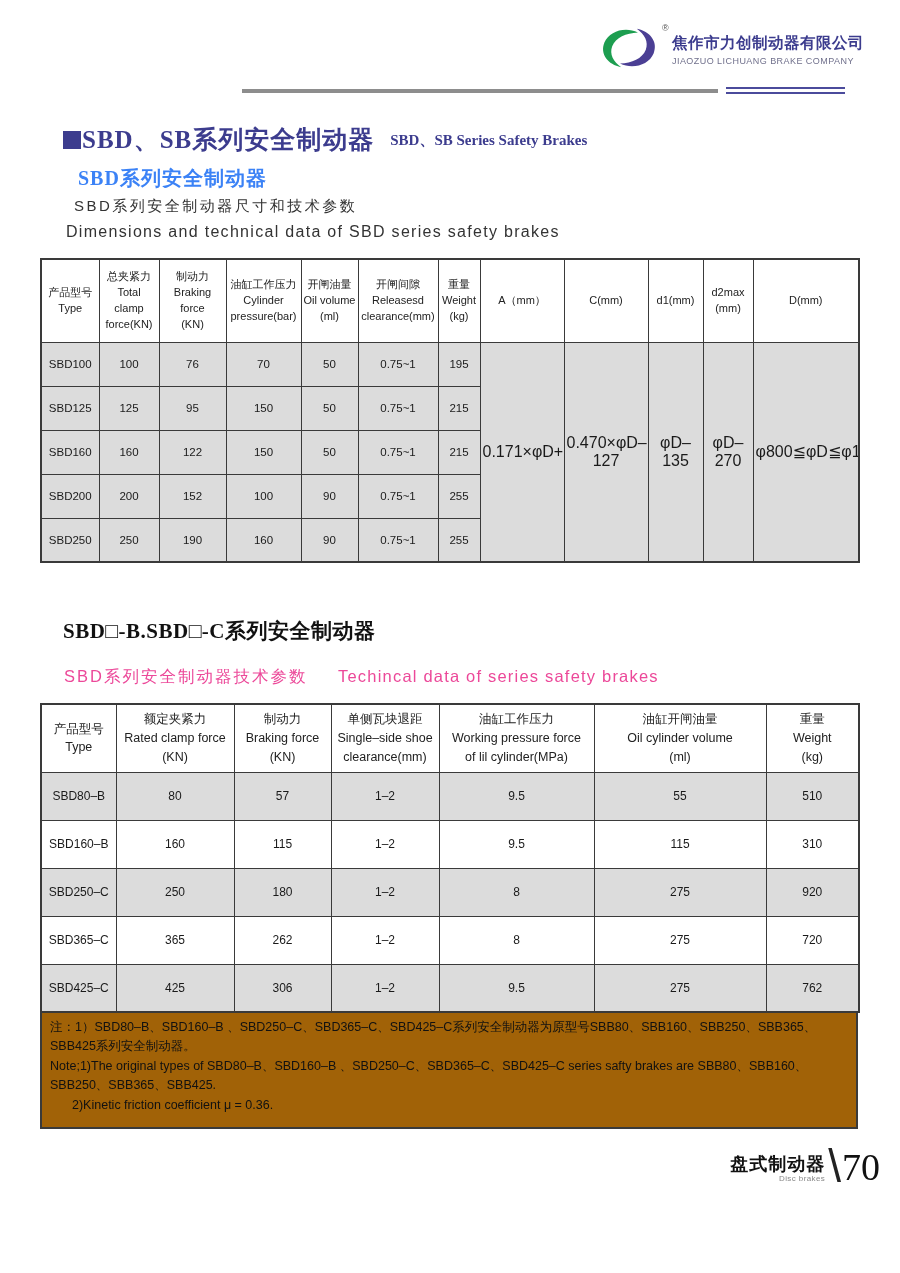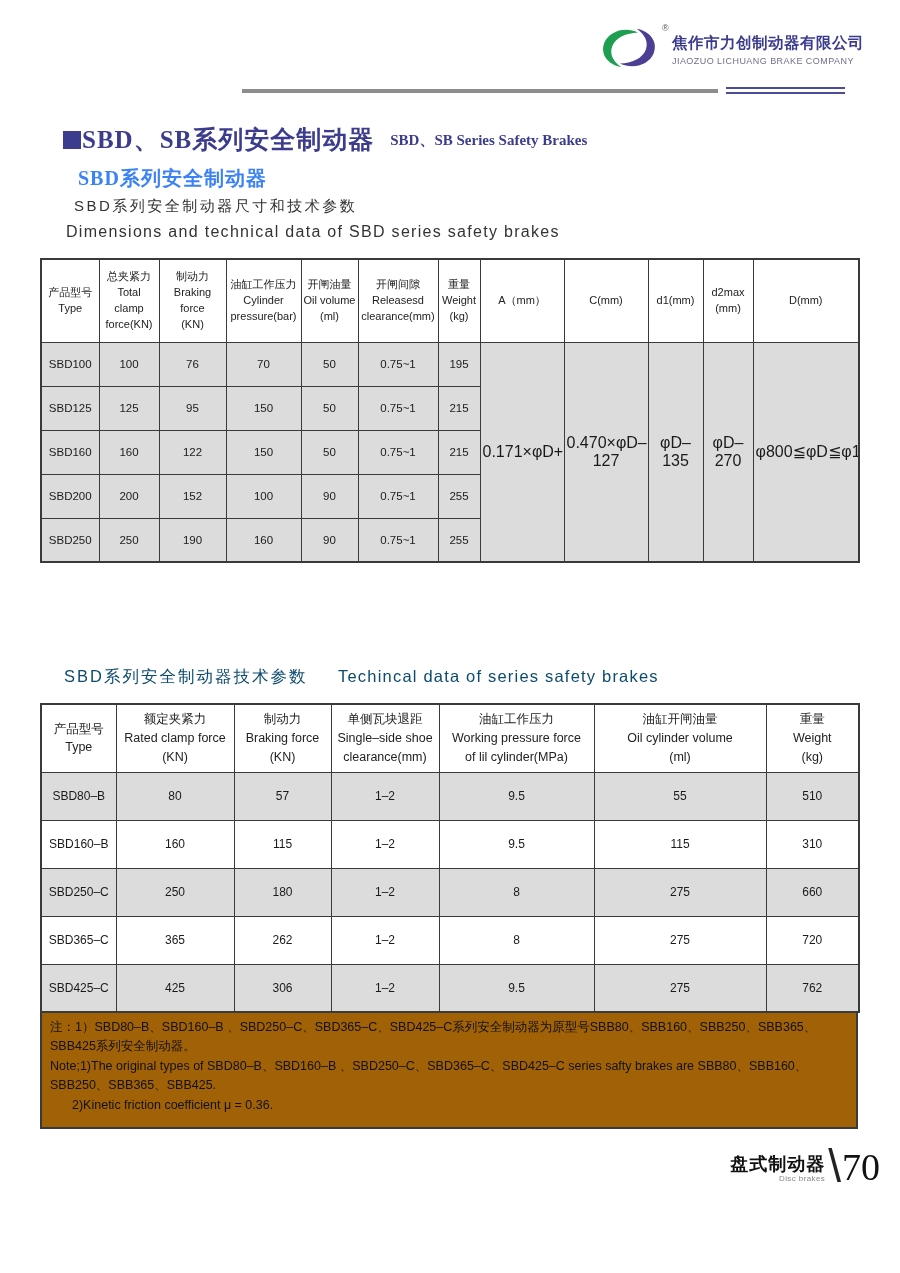--- a/index.html
+++ b/index.html
@@ -51,21 +51,21 @@
   #t2 th{font-size:12.5px;line-height:1.5;}
   #t2 td{font-size:12px;}
   #notes{border:2px solid var(--border);border-top:none;background:#a16207;
          padding:5px 10px 12px 8px;font-size:12.5px;line-height:1.55;color:#111;}
   #notes p{margin:0;}
   #notes p.indent{text-indent:22px;}
 
   
   .s2-title{position:absolute;left:63px;top:617px;font-family:"Liberation Serif","DejaVu Serif",serif;
             font-weight:bold;font-size:21px;color:#111;letter-spacing:0.5px;}
-  .s2-sub{position:absolute;left:64px;top:666px;font-size:16.5px;color:#0c4a6e;}
+  .s2-sub{position:absolute;left:64px;top:666px;font-size:16.5px;color:#ec4899;}
   .s2-sub .zh{letter-spacing:2px;}
   .s2-sub .en{letter-spacing:1.2px;margin-left:26px;}
 
   
   .footer{position:absolute;top:1150px;right:20px;display:flex;align-items:flex-end;margin-left:44px;}
   .f-labels{text-align:right;}
   .f-zh{font-weight:bold;font-size:18px;line-height:1;letter-spacing:1px;color:#111;}
   .f-en{font-size:8px;color:#888;line-height:1;margin-top:2px;letter-spacing:0.4px;}
   .f-slash{font-size:46px;line-height:0.72;color:#222;font-weight:300;margin:0 1px 0 3px;}
   .f-page{font-family:"Liberation Serif","DejaVu Serif",serif;font-size:38px;line-height:0.82;color:#111;}
@@ -172,20 +172,21 @@
           <td>250</td>
           <td>190</td>
           <td>160</td>
           <td>90</td>
           <td>0.75~1</td>
           <td>255</td>
         </tr>
       </tbody>
   </table>
 
+  <div class="s2-title">SBD□-B.SBD□-C系列安全制动器</div>
   <div class="s2-sub">
     <span class="zh">SBD系列安全制动器技术参数</span>
     <span class="en">Techincal data of series safety brakes</span>
   </div>
 
   <div class="t2block">
     <table id="t2">
       <colgroup>
         <col style="width:75px">
           <col style="width:118px">
@@ -225,21 +226,21 @@
             <td>115</td>
             <td>310</td>
           </tr>
           <tr class="g">
             <td>SBD250–C</td>
             <td>250</td>
             <td>180</td>
             <td>1–2</td>
             <td>8</td>
             <td>275</td>
-            <td>660</td>
+            <td>920</td>
           </tr>
           <tr>
             <td>SBD365–C</td>
             <td>365</td>
             <td>262</td>
             <td>1–2</td>
             <td>8</td>
             <td>275</td>
             <td>720</td>
           </tr>

